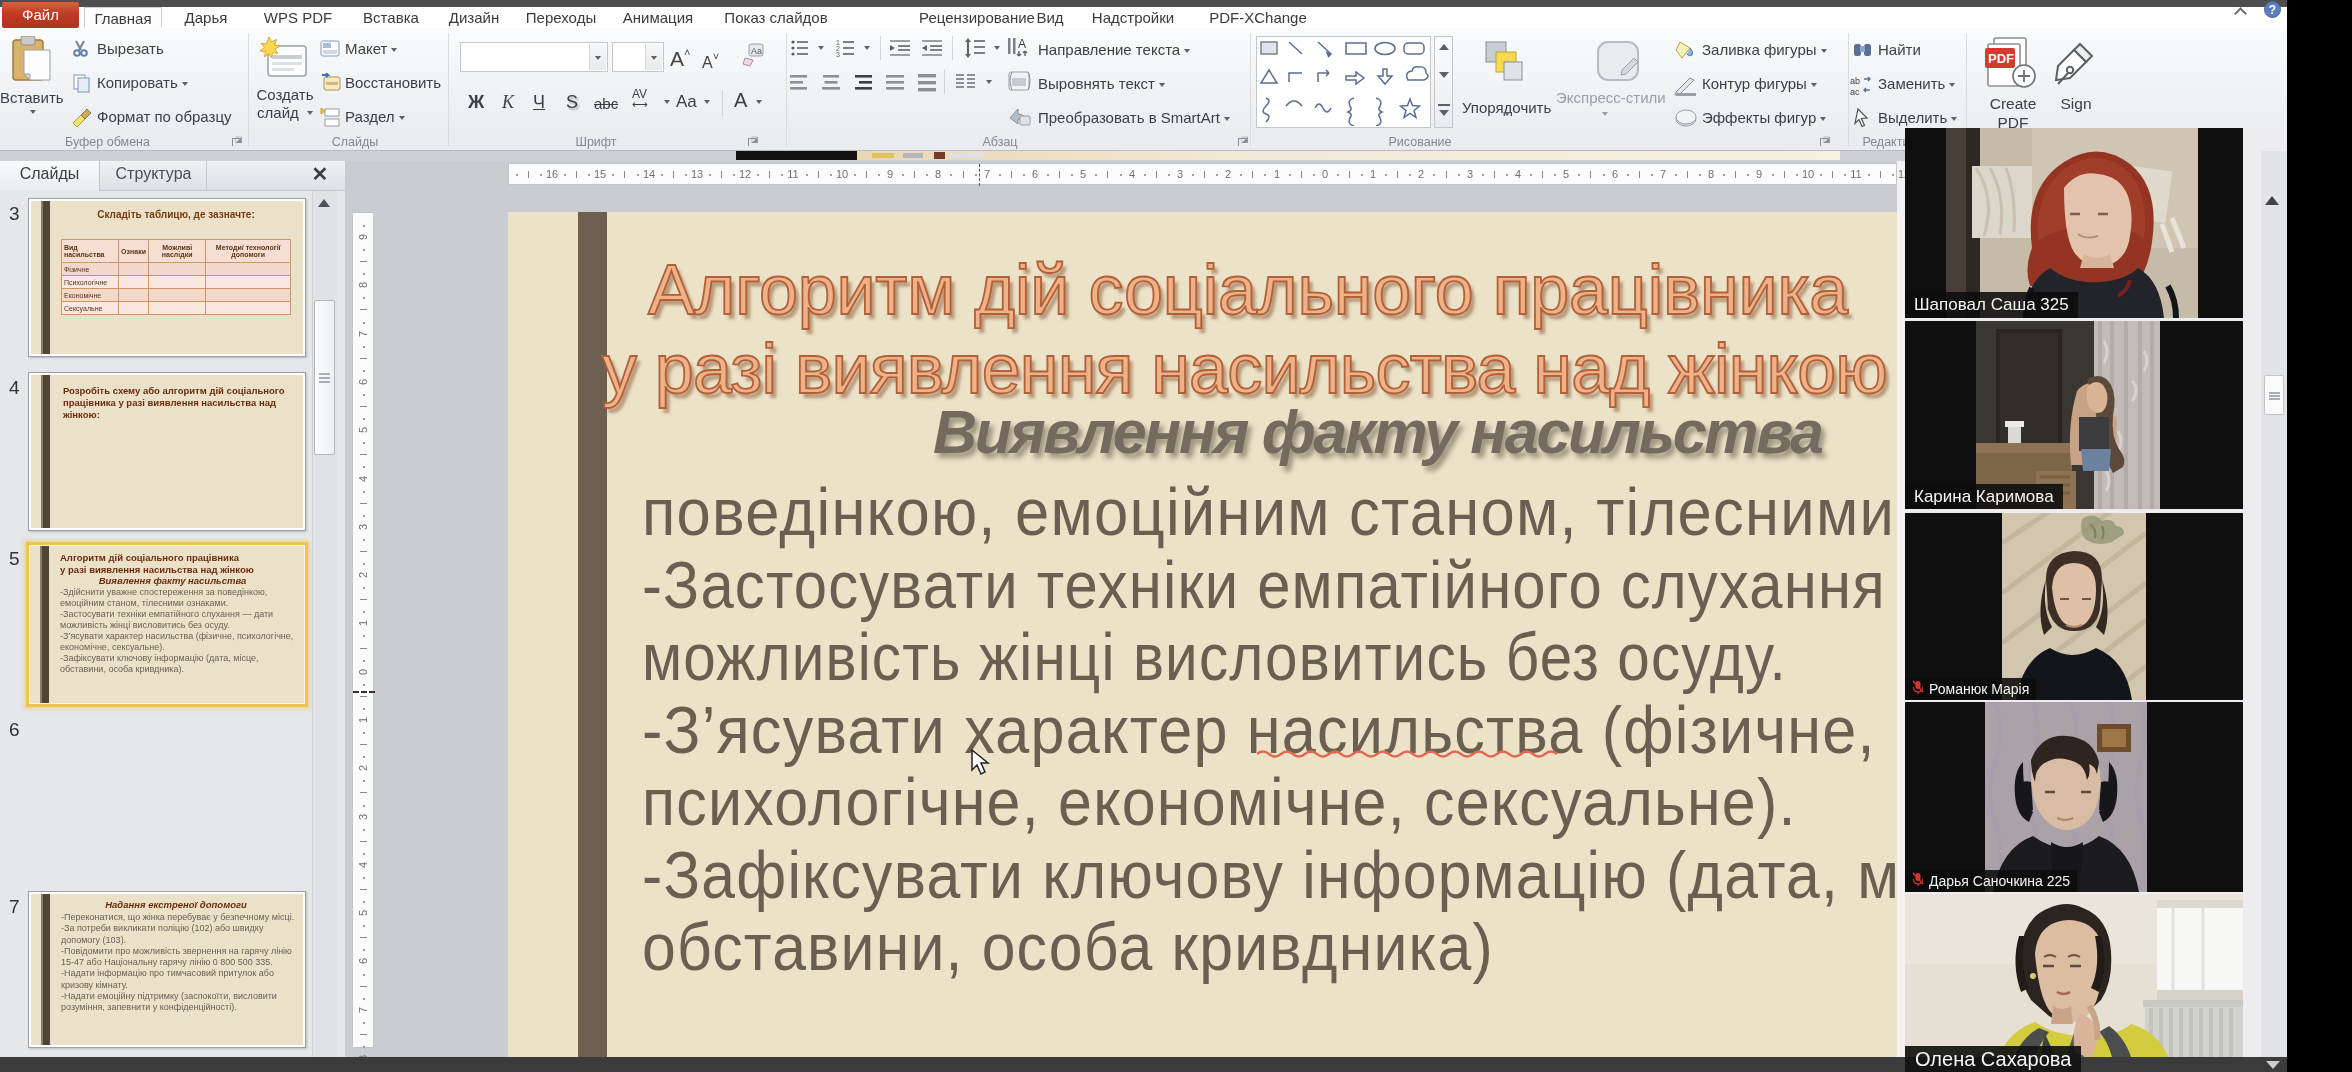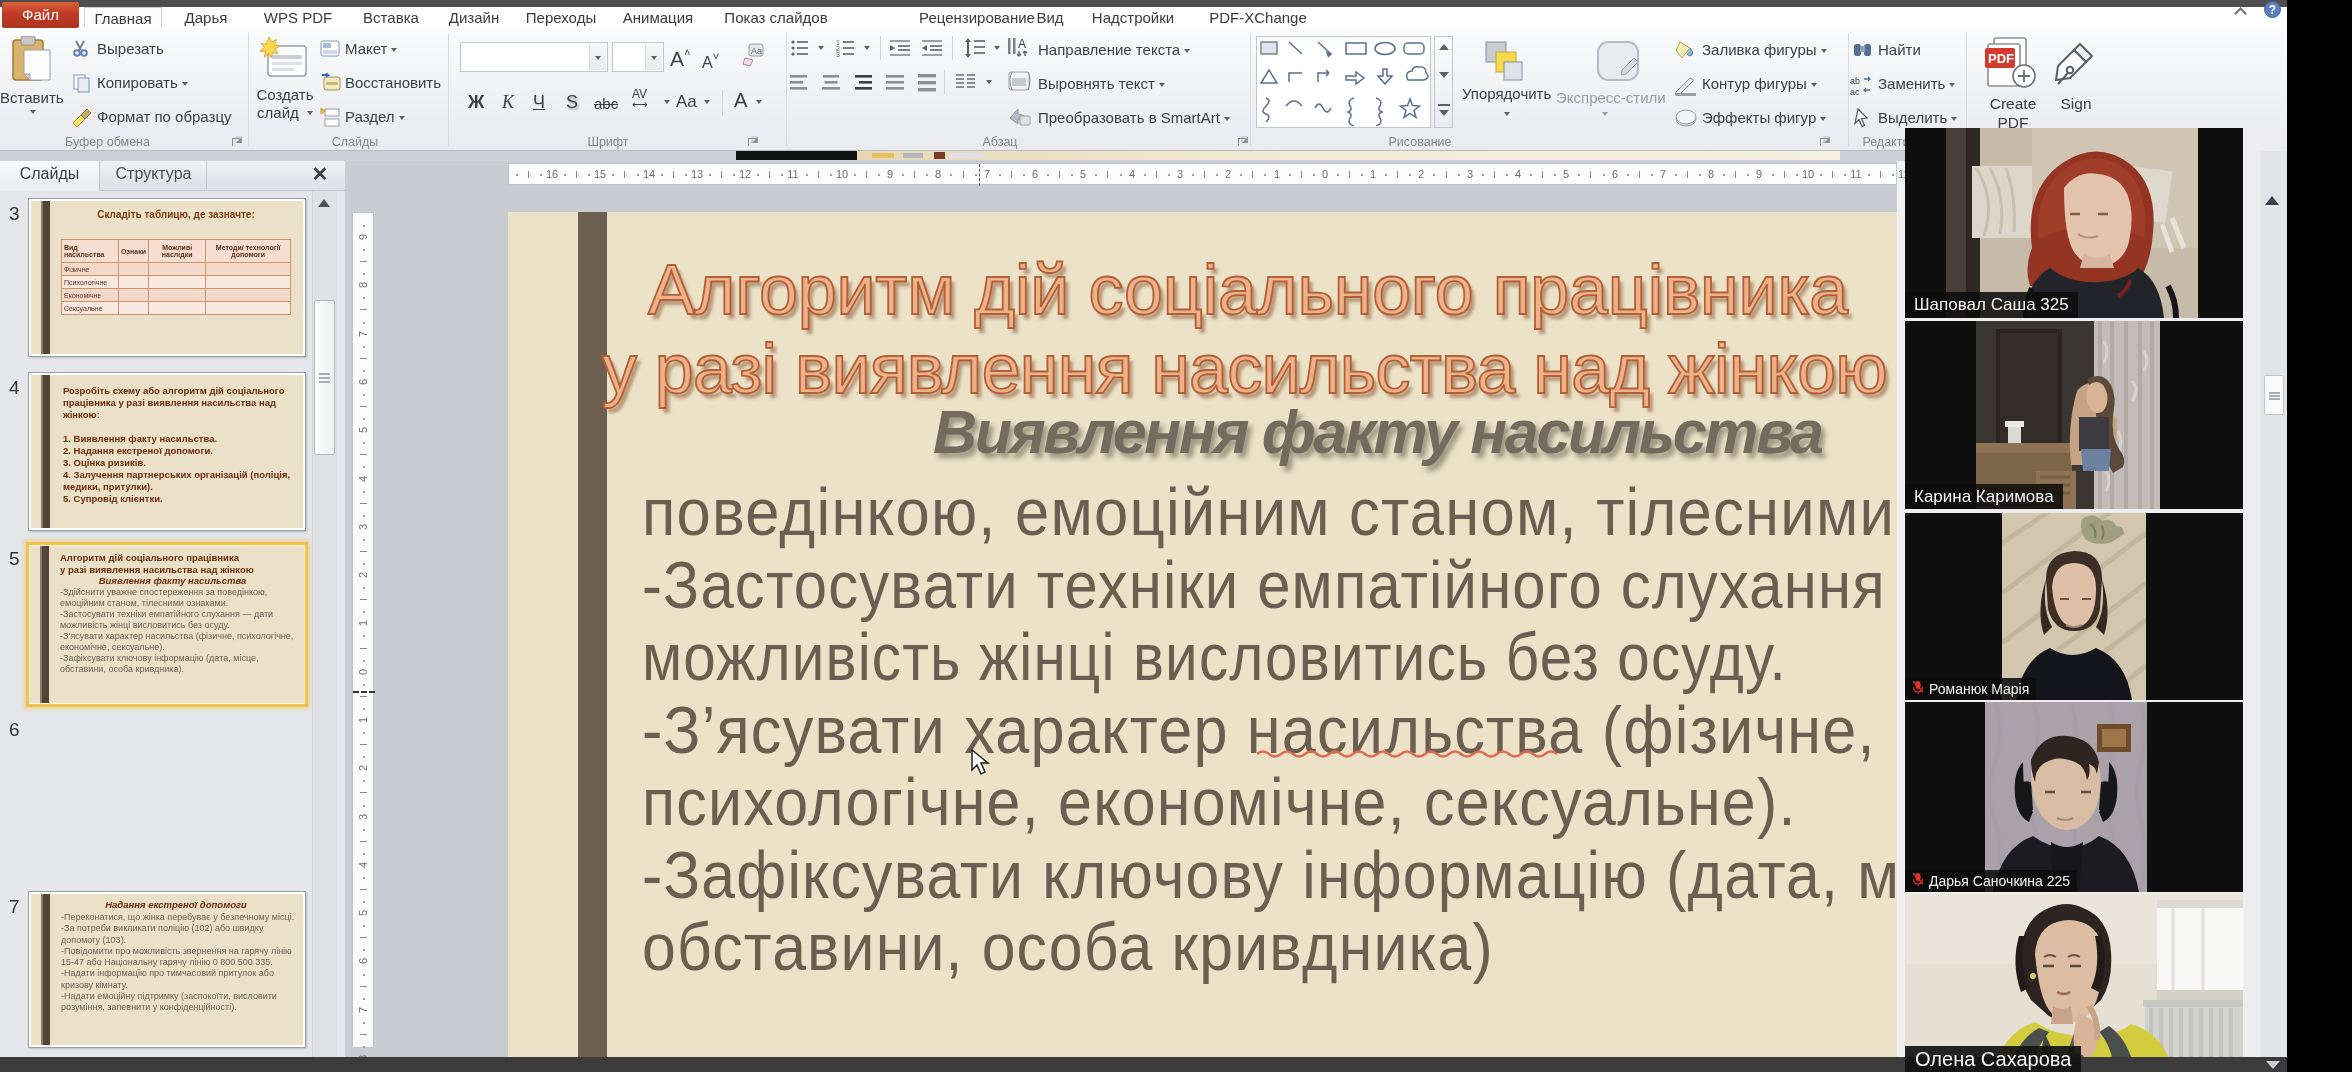--- a/index.html
+++ b/index.html
@@ -185,21 +185,21 @@
     <div class="btxt" style="left:533px;top:64px;font-size:18px;text-decoration:underline;color:#3c4046;">Ч</div>
     <div class="btxt" style="left:566px;top:64px;font-size:18px;color:#3c4046;text-shadow:1.5px 1.5px 2px #aaa;">S</div>
     <div class="btxt" style="left:594px;top:66px;font-size:15px;text-decoration:line-through;color:#3c4046;">abc</div>
     <div class="btxt" style="left:632px;top:61px;font-size:12px;color:#3c4046;line-height:10px;">AV<br><span style="font-size:11px;">⟷</span></div>
     <div class="dar abs" style="left:660px;top:72px"></div>
     <div class="btxt" style="left:676px;top:64px;font-size:17px;color:#3c4046;">Aa</div>
     <div class="dar abs" style="left:700px;top:72px"></div>
     <div class="vdiv" style="left:722px;top:62px;height:26px;"></div>
     <div class="btxt" style="left:734px;top:62px;font-size:20px;color:#3c4046;">A</div>
     <div class="dar abs" style="left:752px;top:72px"></div>
-    <div class="glabel" style="left:538px;width:140px;">Шрифт</div>
+    <div class="glabel" style="left:526px;width:140px;">Шрифт</div>
     <div class="launcher" style="left:748px;top:110px"></div>
 
     <svg class="abs" style="left:790px;top:10px" width="20" height="20" viewBox="0 0 20 20">
       <circle cx="3" cy="4" r="1.6" fill="#5d6166"></circle>
         <circle cx="3" cy="10" r="1.6" fill="#5d6166"></circle>
         <circle cx="3" cy="16" r="1.6" fill="#5d6166"></circle>
       <rect x="7" y="3" width="11" height="2" fill="#7d8187"></rect>
         <rect x="7" y="9" width="11" height="2" fill="#7d8187"></rect>
         <rect x="7" y="15" width="11" height="2" fill="#7d8187"></rect>
     </svg>
@@ -328,21 +328,21 @@
     <div class="abs" style="left:1434px;top:8px;width:19px;height:92px;background:linear-gradient(#fbfcfd,#e9ecef);border:1px solid #c2c7cc;"></div>
     <div class="sarrow" style="left:1439px;top:16px;border-left:5px solid transparent;border-right:5px solid transparent;border-bottom:6px solid #5d6166;"></div>
     <div class="sarrow" style="left:1439px;top:44px;border-left:5px solid transparent;border-right:5px solid transparent;border-top:6px solid #5d6166;"></div>
     <div class="abs" style="left:1438px;top:76px;width:12px;height:2px;background:#5d6166;"></div>
     <div class="sarrow" style="left:1439px;top:82px;border-left:5px solid transparent;border-right:5px solid transparent;border-top:6px solid #5d6166;"></div>
     <svg class="abs" style="left:1480px;top:10px" width="46" height="46" viewBox="0 0 46 46">
       <rect x="6" y="4" width="20" height="20" fill="#c8cdd3" stroke="#8b9096"></rect>
       <rect x="16" y="14" width="20" height="20" fill="#f5d94f" stroke="#c2a52e"></rect>
       <rect x="24" y="24" width="18" height="18" fill="#dfe3e8" stroke="#8b9096"></rect>
     </svg>
-    <div class="btxt" style="left:1462px;top:56px;">Упорядочить</div>
+    <div class="btxt" style="left:1462px;top:70px;">Упорядочить</div>
     <div class="dar abs" style="left:1500px;top:84px"></div>
     <svg class="abs" style="left:1592px;top:8px" width="52" height="52" viewBox="0 0 52 52">
       <rect x="6" y="6" width="40" height="38" rx="10" fill="#e9ebee" stroke="#b7bcc1" stroke-width="2"></rect>
       <path d="M30 34 l12-12 4 4 -12 12 -5 1 z" fill="#d5d8dc" stroke="#9aa0a6"></path>
     </svg>
     <div class="btxt gray" style="left:1556px;top:60px;">Экспресс-стили</div>
     <div class="dar abs" style="left:1598px;top:84px;border-top-color:#9aa0a6"></div>
     <svg class="abs" style="left:1674px;top:12px" width="24" height="22" viewBox="0 0 24 22">
       <path d="M6 2 l10 6 -8 10 -6-8 z" fill="#f7f0b8" stroke="#b3a33e"></path>
       <path d="M16 8 q4 4 2 7 q-3 2 -5-1" fill="#8fb4d9" stroke="#5a6e94"></path>
@@ -446,21 +446,20 @@
         </tbody>
           </table>
       </div>
     </div>
 
     <div class="tnum" style="top:226px;">4</div>
     <div class="thumbwrap" style="top:221px;height:159px;">
       <div class="thumb">
         <div class="tstripe"></div>
         <div class="t-red" style="position:absolute;left:32px;top:10px;width:235px;font-size:9.5px;line-height:12px;">Розробіть схему або алгоритм дій соціального працівника у разі виявлення насильства над жінкою:</div>
-        <div class="t-red" style="position:absolute;left:32px;top:58px;width:238px;font-size:9.5px;line-height:12px;">1. Виявлення факту насильства.<br>2. Надання екстреної допомоги.<br>3. Оцінка ризиків.<br>4. Залучення партнерських організацій (поліція, медики, притулки).<br>5. Супровід клієнтки.</div>
       </div>
     </div>
 
     <div class="tnum" style="top:397px;">5</div>
     <div class="thumbwrap" id="sel5" style="top:391px;height:165px;left:26px;width:282px;">
       <div class="thumb">
         <div class="tstripe"></div>
         <div class="t-red" style="position:absolute;left:30px;top:6px;width:240px;font-size:9.5px;line-height:11.5px;">Алгоритм дій соціального працівника<br>у разі виявлення насильства над жінкою</div>
         <div class="t-red" style="position:absolute;left:30px;top:29px;width:225px;font-size:9.5px;font-style:italic;text-align:center;">Виявлення факту насильства</div>
         <div class="t-body" style="position:absolute;left:30px;top:41px;width:242px;font-size:9px;line-height:11px;">-Здійснити уважне спостереження за поведінкою, емоційним станом, тілесними ознаками.<br>-Застосувати техніки емпатійного слухання — дати можливість жінці висловитись без осуду.<br>-З’ясувати характер насильства (фізичне, психологічне, економічне, сексуальне).<br>-Зафіксувати ключову інформацію (дата, місце, обставини, особа кривдника).</div>

